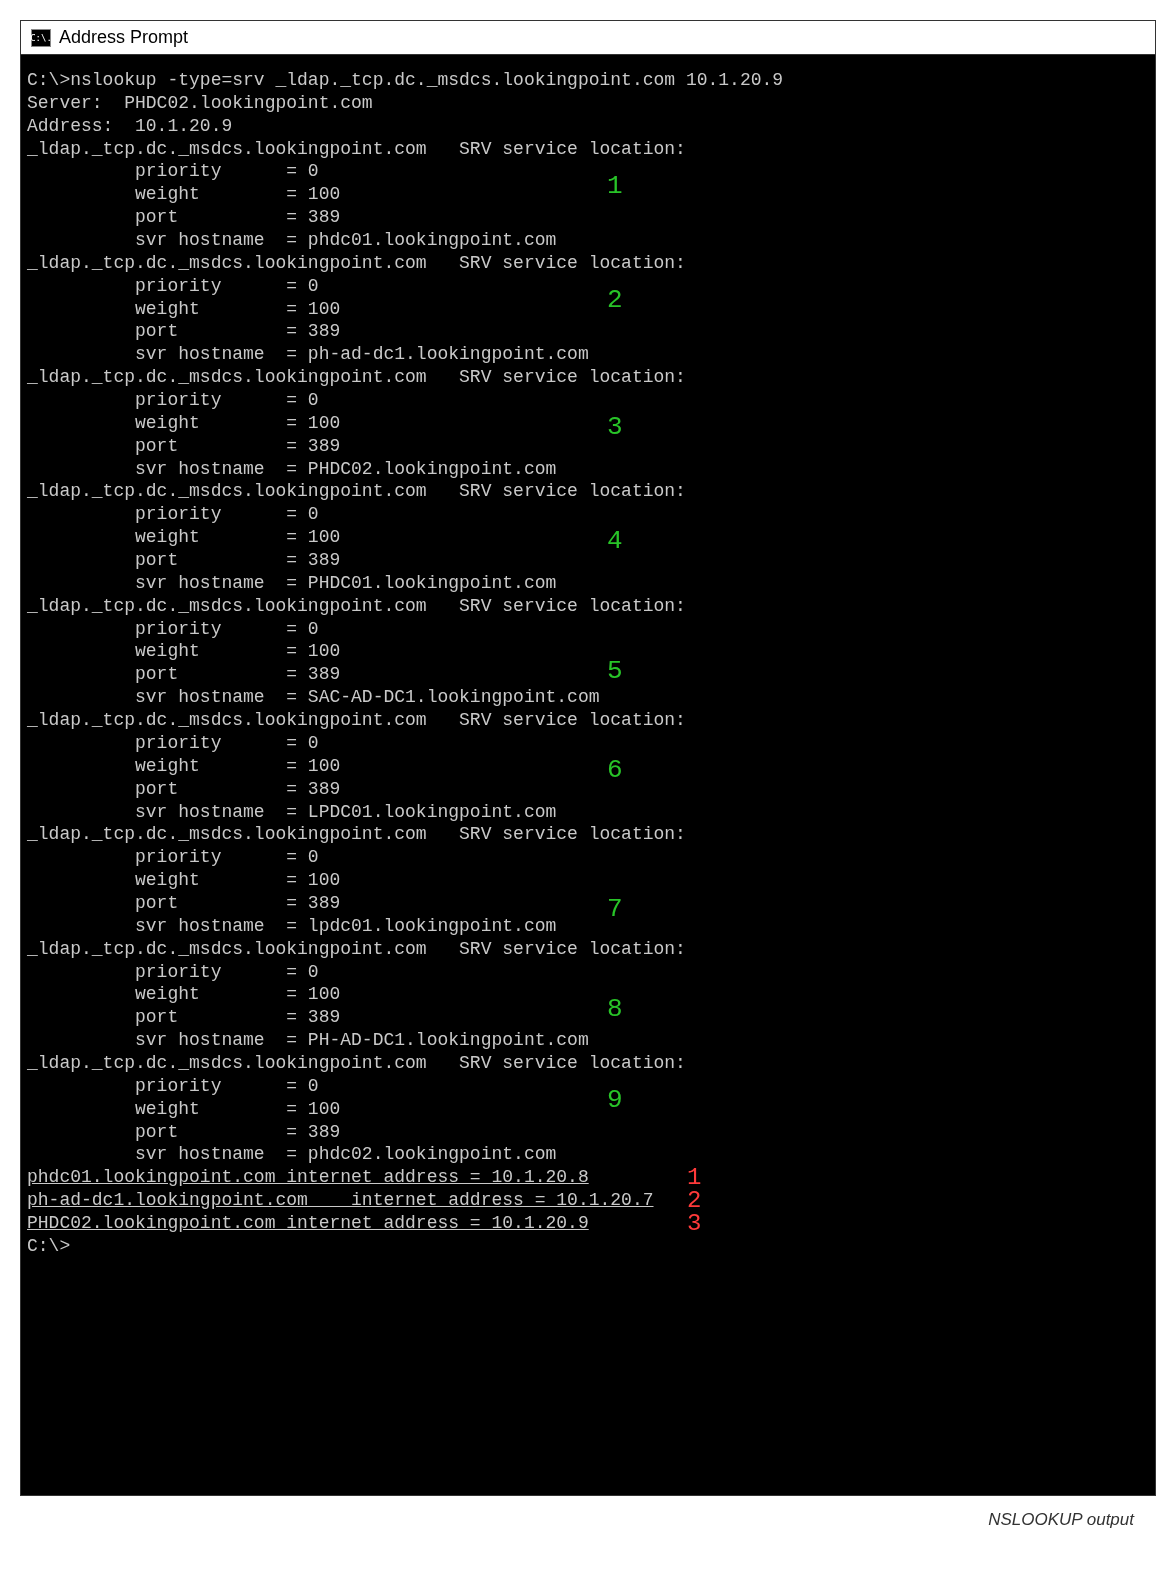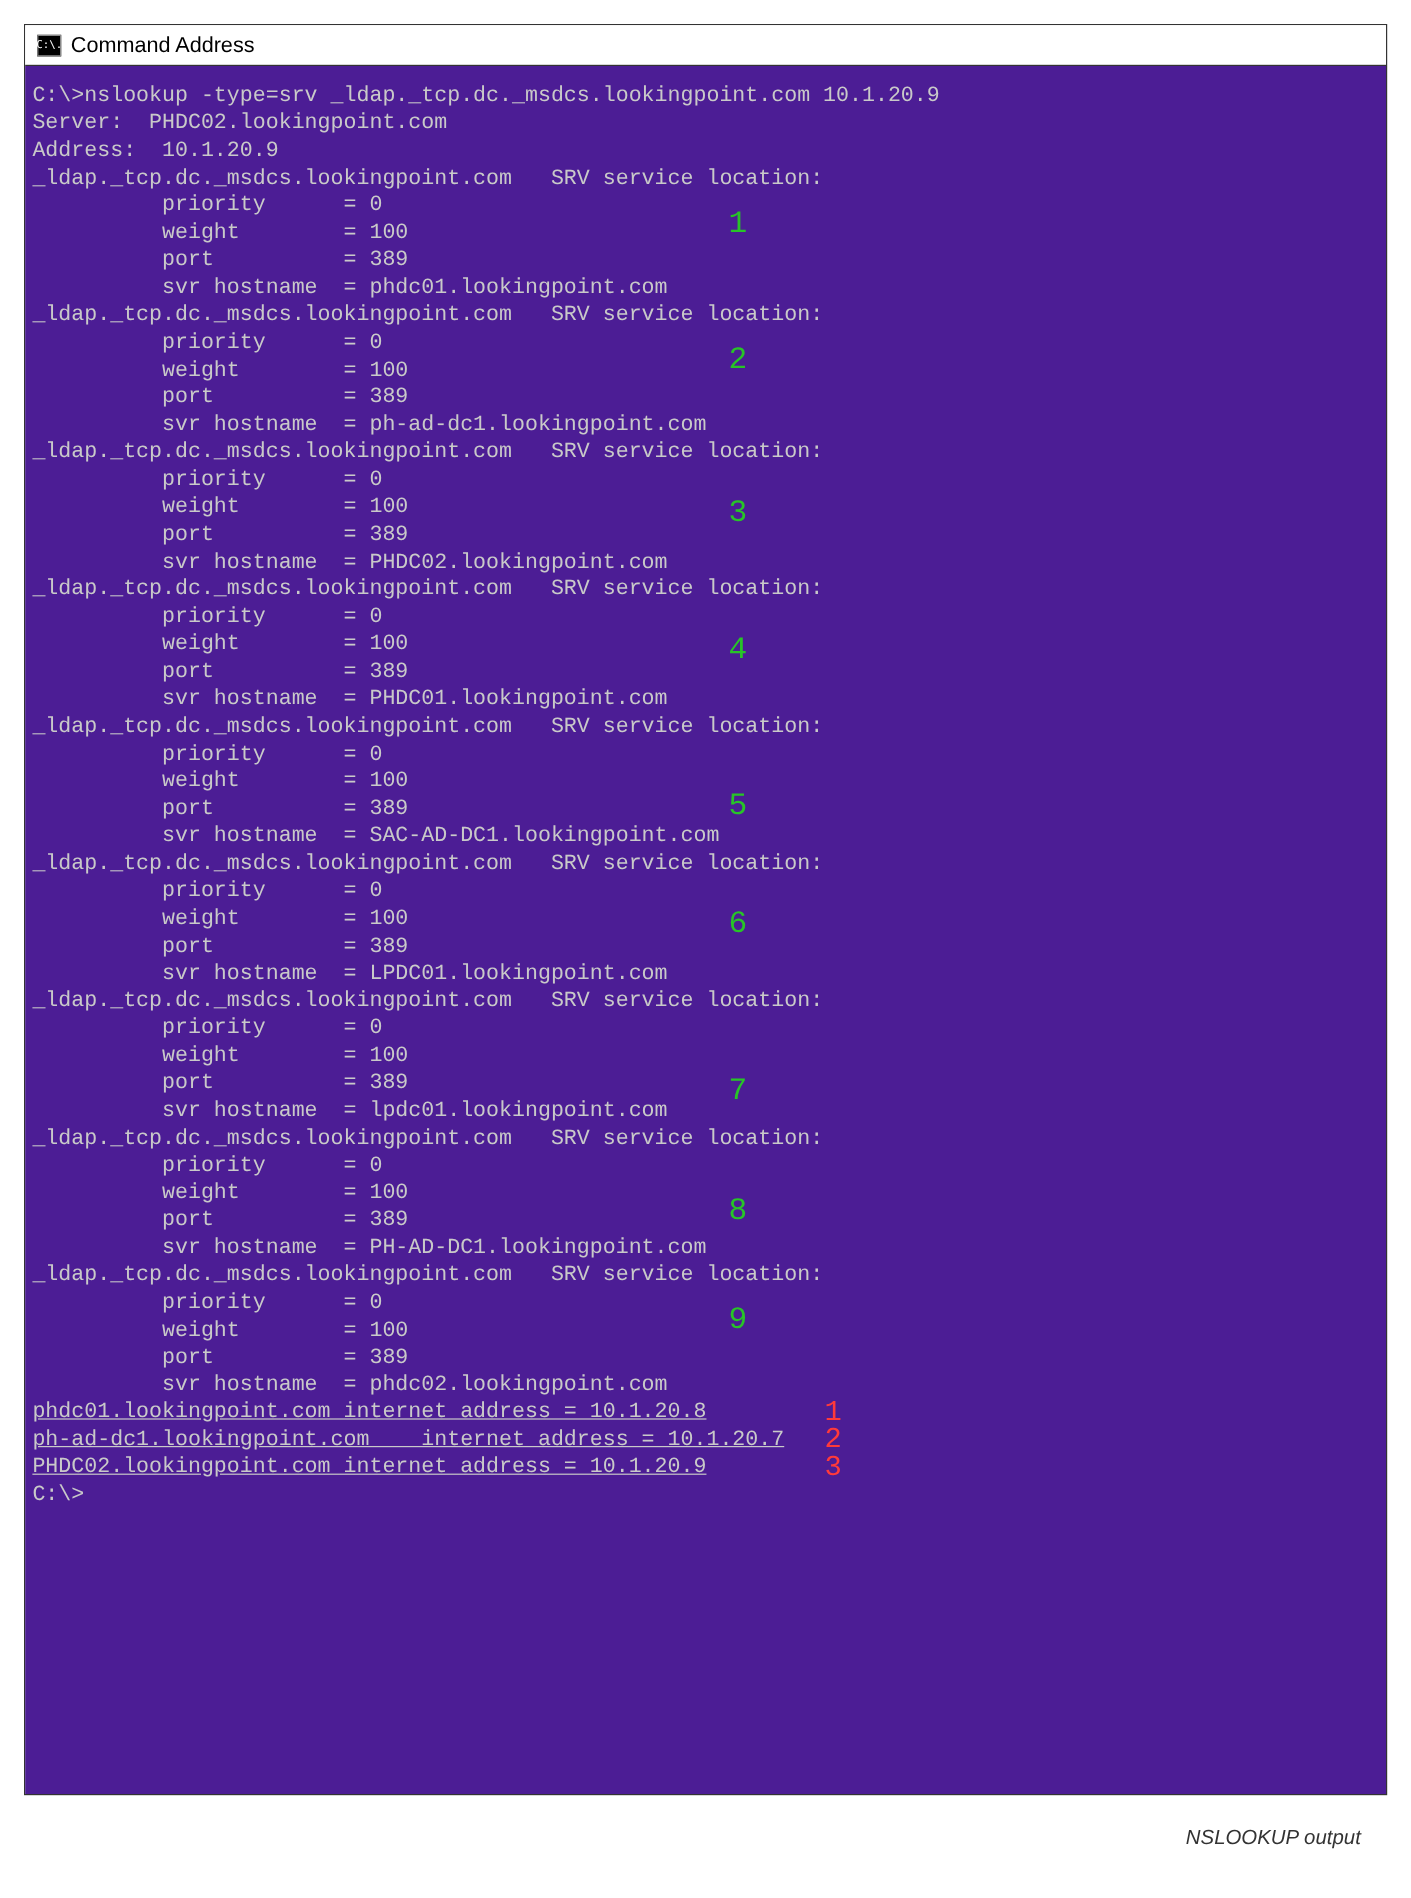--- a/index.html
+++ b/index.html
@@ -35,21 +35,21 @@
     color: #fff;
     font-size: 9px;
     font-family: monospace;
     border: 1px solid #888;
   }
   .titlebar-text {
     font-size: 18px;
     color: #000;
   }
   .terminal {
-    background: #4c1d95;
+    background: #000000;
     color: #c9c9c9;
     font-family: "Consolas", "Courier New", monospace;
     font-size: 18px;
     line-height: 1.27;
     padding: 14px 0 14px 6px;
     white-space: pre;
     position: relative;
     min-height: 1440px;
   }
   .line { display: block; }
@@ -66,28 +66,28 @@
     position: absolute;
     color: #ff3a3a;
     font-size: 24px;
   }
   .addr-block { position: relative; text-decoration: underline; }
   .caption {
     text-align: right;
     font-style: italic;
     font-size: 17px;
     color: #333;
-    padding: 26px 22px 0 0;
+    padding: 14px 22px 0 0;
   }
 </style>
 </head>
 <body>
 
 <div class="window">
   <div class="titlebar">
     <span class="titlebar-icon">C:\.</span>
-    <span class="titlebar-text">Command Address</span>
+    <span class="titlebar-text">Address Prompt</span>
   </div>
 
   <div class="terminal" id="terminal"><span class="line">C:\&gt;nslookup -type=srv _ldap._tcp.dc._msdcs.lookingpoint.com 10.1.20.9</span><span class="line">Server:  PHDC02.lookingpoint.com</span><span class="line">Address:  10.1.20.9</span><span class="line"></span><div class="srv-block"><span class="line">_ldap._tcp.dc._msdcs.lookingpoint.com   SRV service location:</span><span class="line">          priority      = 0</span><span class="line">          weight        = 100</span><span class="line">          port          = 389</span><span class="line">          svr hostname  = phdc01.lookingpoint.com</span><span class="green-num" style="left: 580px; top: 32px;">1</span></div><div class="srv-block"><span class="line">_ldap._tcp.dc._msdcs.lookingpoint.com   SRV service location:</span><span class="line">          priority      = 0</span><span class="line">          weight        = 100</span><span class="line">          port          = 389</span><span class="line">          svr hostname  = ph-ad-dc1.lookingpoint.com</span><span class="green-num" style="left: 580px; top: 32px;">2</span></div><div class="srv-block"><span class="line">_ldap._tcp.dc._msdcs.lookingpoint.com   SRV service location:</span><span class="line">          priority      = 0</span><span class="line">          weight        = 100</span><span class="line">          port          = 389</span><span class="line">          svr hostname  = PHDC02.lookingpoint.com</span><span class="green-num" style="left: 580px; top: 45px;">3</span></div><div class="srv-block"><span class="line">_ldap._tcp.dc._msdcs.lookingpoint.com   SRV service location:</span><span class="line">          priority      = 0</span><span class="line">          weight        = 100</span><span class="line">          port          = 389</span><span class="line">          svr hostname  = PHDC01.lookingpoint.com</span><span class="green-num" style="left: 580px; top: 45px;">4</span></div><div class="srv-block"><span class="line">_ldap._tcp.dc._msdcs.lookingpoint.com   SRV service location:</span><span class="line">          priority      = 0</span><span class="line">          weight        = 100</span><span class="line">          port          = 389</span><span class="line">          svr hostname  = SAC-AD-DC1.lookingpoint.com</span><span class="green-num" style="left: 580px; top: 60px;">5</span></div><div class="srv-block"><span class="line">_ldap._tcp.dc._msdcs.lookingpoint.com   SRV service location:</span><span class="line">          priority      = 0</span><span class="line">          weight        = 100</span><span class="line">          port          = 389</span><span class="line">          svr hostname  = LPDC01.lookingpoint.com</span><span class="green-num" style="left: 580px; top: 45px;">6</span></div><div class="srv-block"><span class="line">_ldap._tcp.dc._msdcs.lookingpoint.com   SRV service location:</span><span class="line">          priority      = 0</span><span class="line">          weight        = 100</span><span class="line">          port          = 389</span><span class="line">          svr hostname  = lpdc01.lookingpoint.com</span><span class="green-num" style="left: 580px; top: 70px;">7</span></div><div class="srv-block"><span class="line">_ldap._tcp.dc._msdcs.lookingpoint.com   SRV service location:</span><span class="line">          priority      = 0</span><span class="line">          weight        = 100</span><span class="line">          port          = 389</span><span class="line">          svr hostname  = PH-AD-DC1.lookingpoint.com</span><span class="green-num" style="left: 580px; top: 55px;">8</span></div><div class="srv-block"><span class="line">_ldap._tcp.dc._msdcs.lookingpoint.com   SRV service location:</span><span class="line">          priority      = 0</span><span class="line">          weight        = 100</span><span class="line">          port          = 389</span><span class="line">          svr hostname  = phdc02.lookingpoint.com</span><span class="green-num" style="left: 580px; top: 32px;">9</span></div><div class="addr-block"><span class="line">phdc01.lookingpoint.com internet address = 10.1.20.8</span><span class="red-num" style="left: 660px; top: -3px;">1</span><span class="line">ph-ad-dc1.lookingpoint.com    internet address = 10.1.20.7</span><span class="red-num" style="left: 660px; top: 20px;">2</span><span class="line">PHDC02.lookingpoint.com internet address = 10.1.20.9</span><span class="red-num" style="left: 660px; top: 43px;">3</span></div><span class="line"></span><span class="line">C:\&gt;</span></div>
 </div>
 
 <div class="caption">NSLOOKUP output</div>
 
 </body></html>

